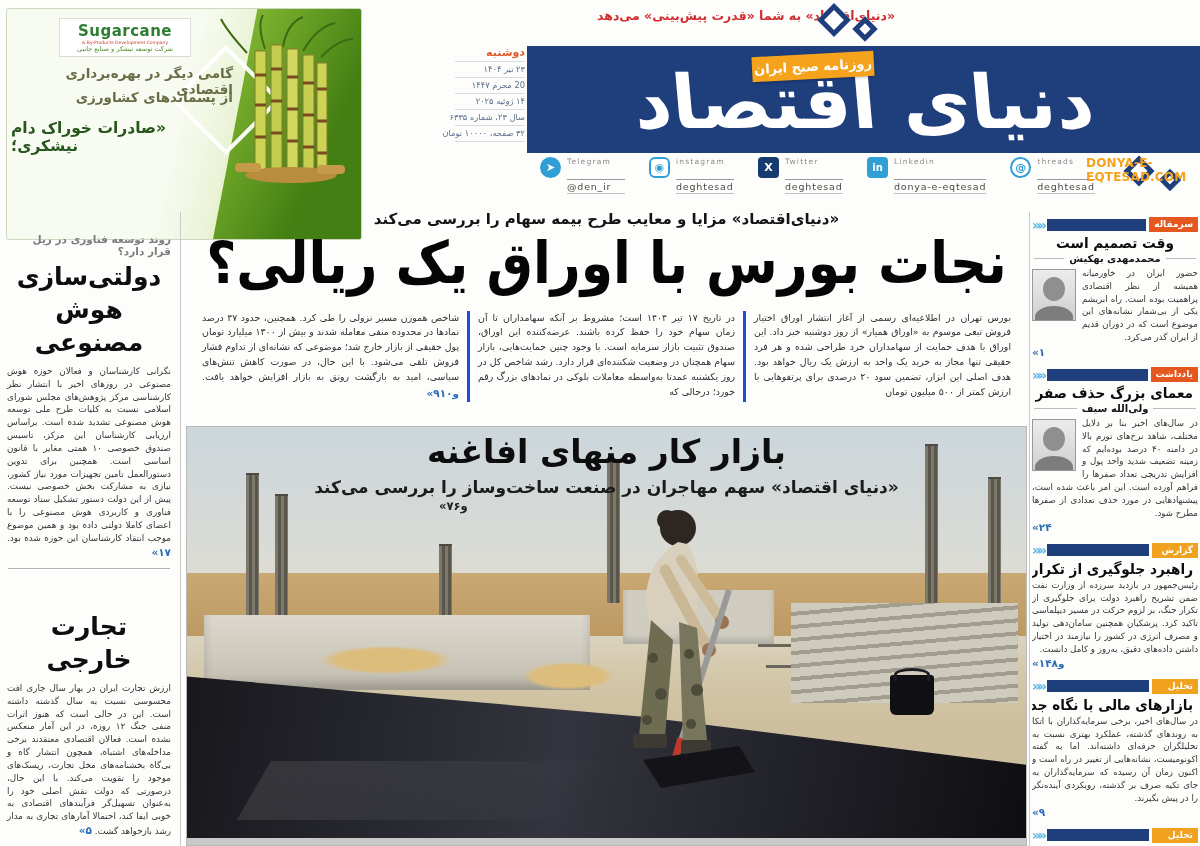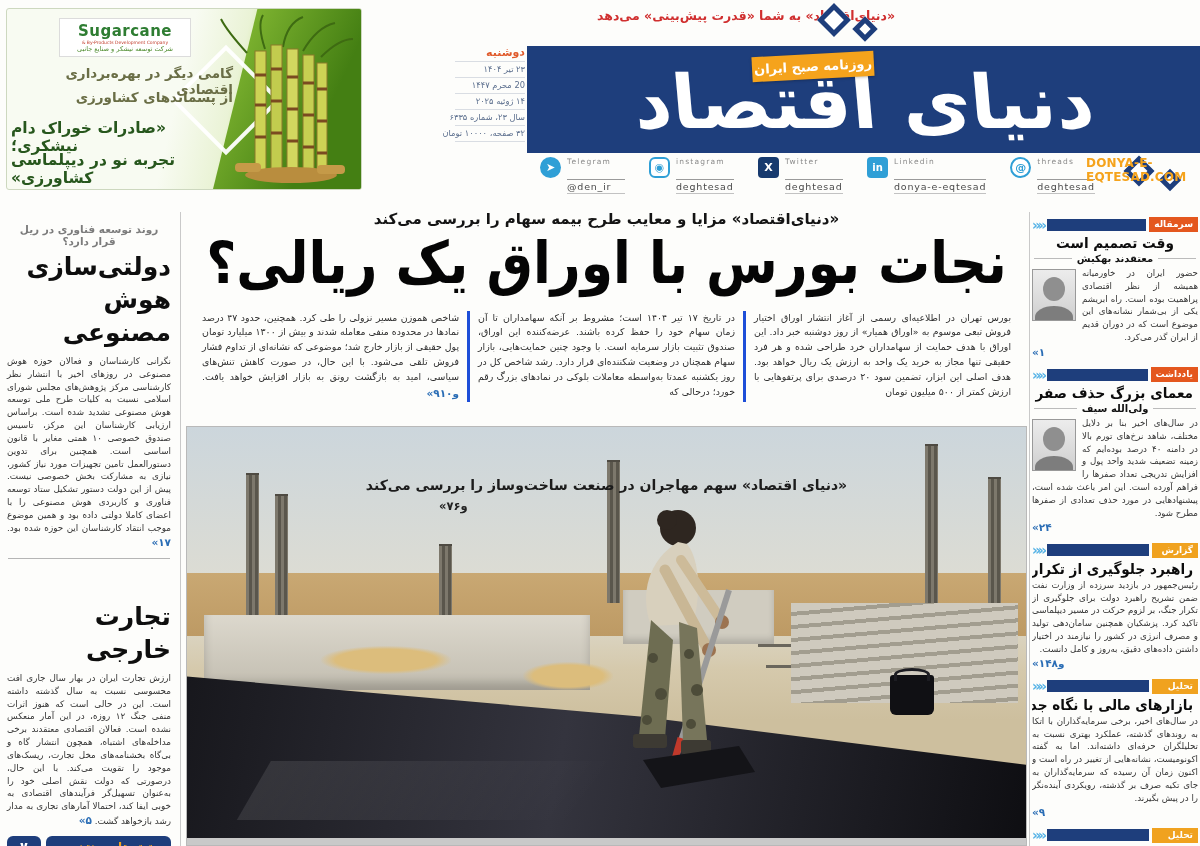--- a/index.html
+++ b/index.html
@@ -4,21 +4,21 @@
 <style>
   :root{
     --navy:#1e3e7c; --orange:#f5a31c; --red_label:#e4571e; --yellow_label:#f0a21f;
     --ref_blue:#2a6db5; --slogan_red:#d02f2f; --date_red:#e05a2b; --lightblue:#56b3e6;
   }
   *{box-sizing:border-box;margin:0;padding:0}
   body{background:#888;font-family:"DejaVu Sans","Liberation Sans",sans-serif}
   .page{position:relative;width:1200px;height:846px;background:#fdfdfb;overflow:hidden;direction:rtl;margin:0 auto}
 
   
-  .ad{position:absolute;left:6px;top:8px;width:356px;height:182px;border:1px solid #cdd8bf;border-radius:3px;overflow:hidden;
+  .ad{position:absolute;left:6px;top:8px;width:356px;height:232px;border:1px solid #cdd8bf;border-radius:3px;overflow:hidden;
       background:linear-gradient(103deg,#f8fbf2 48%,#eaf3d6 62%,#aed254 78%,#5d9a1e 96%)}
   .ad-facet{position:absolute;right:0;top:0;width:148px;height:100%;
       background:linear-gradient(115deg,#86bb34 10%,#447f13 70%);clip-path:polygon(30% 0,100% 0,100% 100%,0 100%)}
   .ad-diamond{position:absolute;right:96px;top:52px;width:78px;height:78px;border:4px solid #fff;transform:rotate(45deg);opacity:.95}
   .ad-logo{position:absolute;top:9px;left:52px;width:132px;background:#fff;border:1px solid #dcdcdc;padding:2px 4px;text-align:center}
   .ad-brand{color:#2e7d32;font-size:15px;font-weight:bold;letter-spacing:.5px;direction:ltr}
   .ad-brand-en{color:#c23b2a;font-size:4.5px;direction:ltr;display:block;line-height:1.2}
   .ad-brand-fa{color:#4c8b2d;font-size:6.5px;display:block;line-height:1.4}
   .ad-l1,.ad-l2{position:absolute;left:8px;width:218px;color:#6a6e46;font-weight:bold;font-size:13.5px}
   .ad-l1{top:56px}.ad-l2{top:80px}
@@ -53,43 +53,43 @@
   .soc .nm{display:block;font-size:7.5px;color:#8a8a8a;letter-spacing:1.2px;border-bottom:1px solid #9a9a9a;padding-bottom:13px;min-width:58px}
   .soc .hd{display:block;font-size:9.5px;color:#4a4a4a;letter-spacing:.8px;border-bottom:1px solid #c2c2c2;padding:1px 0}
   .website{position:absolute;left:1086px;top:156px;color:var(--orange);font-weight:bold;font-size:12px;direction:ltr;letter-spacing:.2px}
 
   
   .vrule{position:absolute;top:212px;bottom:0;width:1px;background:#c9c9c9}
   .vr1{left:180px}.vr2{left:1029px}
 
   
   .leftcol{position:absolute;left:0;top:210px;width:178px;height:636px;padding:0 7px;overflow:hidden}
-  .kick-sm{color:#7c7c7c;font-weight:bold;font-size:10.5px;text-align:center;margin-top:13px}
-  .t-big{font-size:25px;font-weight:bold;color:#0e0e0e;line-height:1.32;margin:3px 0 6px;letter-spacing:-.5px}
+  .kick-sm{color:#7c7c7c;font-weight:bold;font-size:10.5px;text-align:right;margin-top:23px}
+  .t-big{font-size:25px;font-weight:bold;color:#0e0e0e;text-align:center;line-height:1.32;margin:3px 0 6px;letter-spacing:-.5px}
   .body-sm{font-size:8.8px;line-height:1.46;text-align:justify;color:#333}
   .ref{color:var(--ref_blue);font-weight:bold;font-size:10.5px;white-space:nowrap}
   .refline{text-align:left;direction:ltr;margin-top:1px}
   .lc-div{border-top:1px solid #b5b5b5;margin:8px 1px}
 
   .picks-head{display:flex;direction:rtl;gap:5px;margin-top:8px;height:23px}
   .ph-bar{flex:1;background:var(--navy);border-radius:6px;color:var(--orange);font-weight:bold;font-size:12px;text-align:center;line-height:23px}
   .ph-chev{width:34px;background:var(--navy);border-radius:6px;color:#fff;text-align:center;line-height:20px;font-size:14px;font-weight:bold}
 
   
   .centercol{position:absolute;left:184px;top:210px;width:845px;height:636px}
   .lead-kicker{text-align:center;font-size:15px;font-weight:bold;color:#141414;}
   .headline{text-align:center;font-size:52px;font-weight:bold;color:#050505;letter-spacing:-2px;line-height:1.05;margin-top:8px;transform:scaleY(1.12);white-space:nowrap}
   .lead-cols{display:flex;direction:rtl;margin:20px 10px 0}
   .lead-col{flex:1;font-size:9.4px;line-height:1.58;text-align:justify;color:#2e2e2e;padding:0 8px}
   .lead-col + .lead-col{border-left:none;border-right:3px solid #1d4ed8}
 
   .photo{position:absolute;left:2px;right:2px;top:216px;bottom:0;border:1px solid #b9b9b9;overflow:hidden;
          background:linear-gradient(#ccd6dc 0%,#dfddd2 42%,#d5c9ac 58%,#cdbf9e 70%)}
   .ph-title{position:absolute;top:5px;left:0;right:0;text-align:center;font-size:33px;font-weight:bold;color:#0d0d0d;z-index:6}
-  .ph-kick{position:absolute;top:50px;left:0;right:0;text-align:center;font-size:14px;font-weight:bold;color:#1c1c1c;z-index:6}
+  .ph-kick{position:absolute;top:50px;left:0;right:0;text-align:center;font-size:17px;font-weight:bold;color:#1c1c1c;z-index:6}
   .ph-ref{position:absolute;top:72px;left:252px;font-weight:bold;font-size:11.5px;color:#222;direction:ltr;z-index:6}
   .scene{position:absolute;inset:0}
   .dirt{position:absolute;top:35%;left:0;right:0;height:15%;background:linear-gradient(#c9a873,#bd9a64)}
   .rcol{position:absolute;width:13px;background:repeating-linear-gradient(90deg,#7d786c 0 3px,#5a564c 3px 6px);border-top:2px solid #4e4a42}
   .rail{position:absolute;height:3px;background:#6a665c}
   .slab1{position:absolute;top:45%;left:2%;width:46%;height:18%;background:linear-gradient(#dcd8cd,#c2bdb0);box-shadow:inset 0 -8px 10px rgba(0,0,0,.18)}
   .slab2{position:absolute;top:39%;left:52%;width:18%;height:13%;background:#d0ccc0;box-shadow:inset 0 -5px 6px rgba(0,0,0,.15)}
   .sleepers{position:absolute;top:42%;right:1%;width:27%;height:24%;background:repeating-linear-gradient(175deg,#cfcabe 0 9px,#a29d8f 9px 13px)}
   .straw{position:absolute;width:130px;height:28px;background:radial-gradient(ellipse at center,#dcbd7c 0 55%,rgba(220,189,124,0) 72%)}
   .tar{position:absolute;left:0;right:0;bottom:0;height:48%;background:linear-gradient(100deg,#17171c,#34343e 45%,#0e0e12);
@@ -164,21 +164,20 @@
       </g>
     </svg>
     <div class="ad-logo">
       <span class="ad-brand">Sugarcane</span>
       <span class="ad-brand-en">&amp; By-Products Development Company</span>
       <span class="ad-brand-fa">شرکت توسعه نیشکر و صنایع جانبی</span>
     </div>
     <div class="ad-l1">گامی دیگر در بهره‌برداری اقتصادی</div>
     <div class="ad-l2">از پسماندهای کشاورزی</div>
     <div class="ad-l3">«صادرات خوراک دام نیشکری؛</div>
-    <div class="ad-l4">تجربه نو در دیپلماسی کشاورزی»</div>
   </div>
 
   <div class="slogan">«دنیای‌اقتصاد» به شما «قدرت پیش‌بینی» می‌دهد</div>
 
   <div class="band">
     <div class="logo">دنیای اقتصاد</div>
   </div>
   <div class="dmd dmd1"></div>
   <div class="dmd dmd2"></div>
   <div class="dmd dmd3"></div>
@@ -270,20 +269,21 @@
     <div class="lead-cols">
       <div class="lead-col">بورس تهران در اطلاعیه‌ای رسمی از آغاز انتشار اوراق اختیار فروش تبعی موسوم به «اوراق همیار» از روز دوشنبه خبر داد. این اوراق با هدف حمایت از سهامداران خرد طراحی شده و هر فرد حقیقی تنها مجاز به خرید یک واحد به ارزش یک ریال خواهد بود. هدف اصلی این ابزار، تضمین سود ۲۰ درصدی برای پرتفوهایی با ارزش کمتر از ۵۰۰ میلیون تومان</div>
       <div class="lead-col">در تاریخ ۱۷ تیر ۱۴۰۴ است؛ مشروط بر آنکه سهامداران تا آن زمان سهام خود را حفظ کرده باشند. عرضه‌کننده این اوراق، صندوق تثبیت بازار سرمایه است. با وجود چنین حمایت‌هایی، بازار سهام همچنان در وضعیت شکننده‌ای قرار دارد. رشد شاخص کل در روز یکشنبه عمدتا به‌واسطه معاملات بلوکی در نمادهای بزرگ رقم خورد؛ درحالی که</div>
       <div class="lead-col">
         <span>شاخص هموزن مسیر نزولی را طی کرد. همچنین، حدود ۴۷ درصد نمادها در محدوده منفی معامله شدند و بیش از ۱۳۰۰ میلیارد تومان پول حقیقی از بازار خارج شد؛ موضوعی که نشانه‌ای از تداوم فشار فروش تلقی می‌شود. با این حال، در صورت کاهش تنش‌های سیاسی، امید به بازگشت رونق به بازار افزایش خواهد یافت.</span>
         <span class="ref" dir="ltr">«۹و۱۰</span>
       </div>
     </div>
 
     <div class="photo">
+      <div class="ph-title">بازار کار منهای افاغنه</div>
       <div class="ph-kick">«دنیای اقتصاد» سهم مهاجران در صنعت ساخت‌وساز را بررسی می‌کند</div>
       <div class="ph-ref ref">«۷و۶</div>
       <div class="scene">
         <div class="dirt"></div>
         <div class="rcol" style="left:7%;top:11%;height:40%"></div>
         <div class="rcol" style="left:10.5%;top:16%;height:34%"></div>
         <div class="rcol" style="left:30%;top:28%;height:20%"></div>
         <div class="rcol" style="left:50%;top:8%;height:34%"></div>
         <div class="rcol" style="left:88%;top:4%;height:46%"></div>
         <div class="rcol" style="left:95.5%;top:12%;height:36%"></div>
@@ -328,21 +328,21 @@
 
   <div class="sidecol">
 
     <div class="sec">
       <div class="sec-head">
         <span class="sh-label lab-red">سرمقاله</span>
         <span class="sh-bar"></span>
         <span class="sh-chev"></span>
       </div>
       <div class="sec-title">وقت تصمیم است</div>
-      <div class="author">معتقدند بهکیش</div>
+      <div class="author">محمدمهدی بهکیش</div>
       <div class="sec-body">
         <span class="headshot"></span>
         <span>حضور ایران در خاورمیانه همیشه از نظر اقتصادی پراهمیت بوده است. راه ابریشم یکی از بی‌شمار نشانه‌های این موضوع است که در دوران قدیم از ایران گذر می‌کرد.</span>
         <div class="refline"><span class="ref" dir="ltr">«۱</span></div>
       </div>
     </div>
 
     <div class="sec">
       <div class="sec-head">
         <span class="sh-label lab-red">یادداشت</span>

